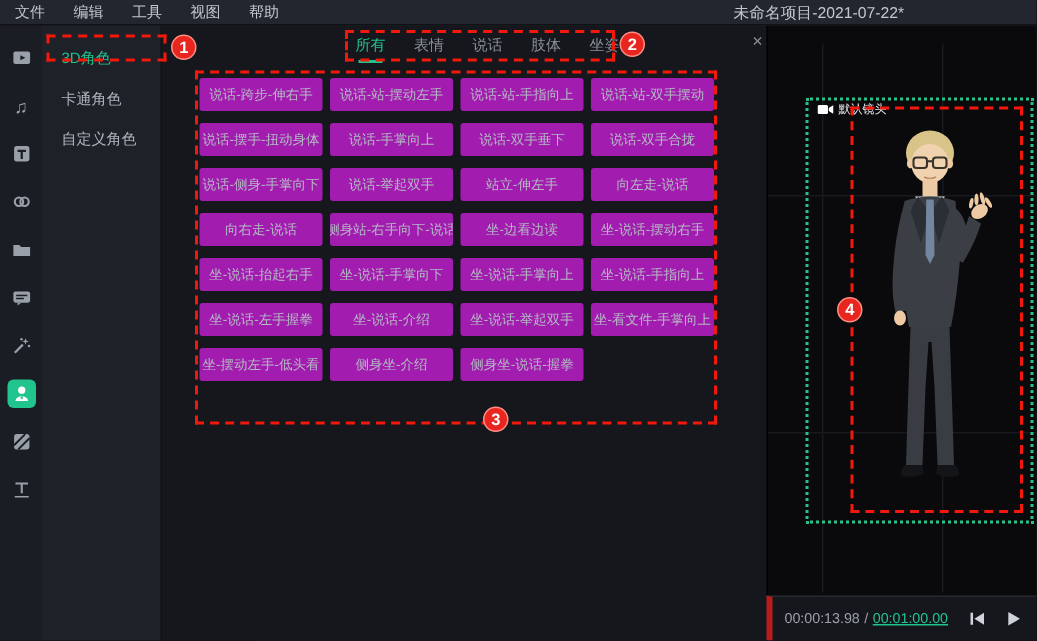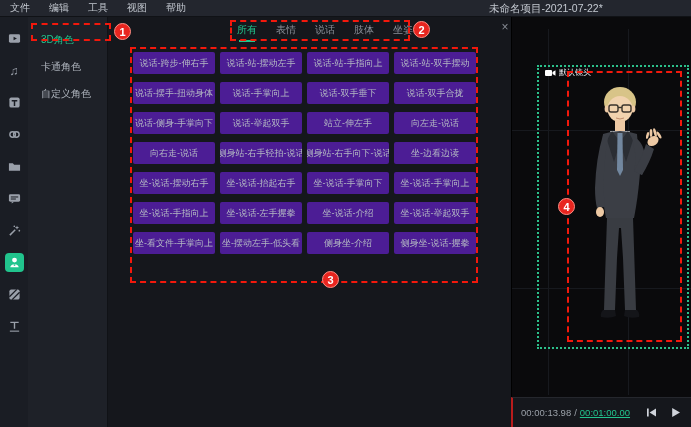--- a/index.html
+++ b/index.html
@@ -28,39 +28,39 @@
   .cat-item.active{color:#21c48d;}
   
   .main{position:absolute;left:108px;top:17px;width:403px;height:410px;background:#15171c;}
   .tabs{position:absolute;left:129px;top:6px;display:flex;gap:19px;font-size:10px;color:#8a9099;}
   .tab{padding-bottom:5px;cursor:default;position:relative;}
   .tab.active{color:#21c48d;}
   .tab.active::after{content:"";position:absolute;left:2px;right:2px;bottom:0;height:2px;background:#21c48d;}
   .close-x{position:absolute;left:390px;top:3px;width:14px;height:14px;color:#868b94;font-size:12px;
     display:flex;align-items:center;justify-content:center;cursor:default;}
   .grid{position:absolute;left:25px;top:35px;display:grid;grid-template-columns:repeat(4,87px);grid-auto-rows:30px;}
-  .abtn{width:82px;height:22px;background:#4c1d95;border:none;border-radius:2px;color:#b4bac3;
+  .abtn{width:82px;height:22px;background:#a21caf;border:none;border-radius:2px;color:#b4bac3;
     font-size:9px;font-family:inherit;display:flex;align-items:center;justify-content:center;
     white-space:nowrap;overflow:hidden;padding:0 2px;box-sizing:border-box;justify-self:start;}
   
   .preview{position:absolute;left:511px;top:17px;width:180px;height:380px;background:#0a0a0c;
     border-left:1px solid #000;box-sizing:border-box;}
   .gridline{position:absolute;background:#17191e;z-index:1;}
   .gl-v1{left:36px;top:12px;width:1px;height:366px;}
   .gl-v2{left:116px;top:12px;width:1px;height:366px;}
   .gl-h1{left:0;top:113px;width:180px;height:1px;}
   .gl-h2{left:0;top:271px;width:180px;height:1px;}
   .sel-box{position:absolute;left:537px;top:65px;width:152px;height:284px;
     border:2px dotted #2bbf8a;box-sizing:border-box;z-index:8;}
   .camera-label{position:absolute;left:545px;top:67px;display:flex;align-items:center;gap:3px;
     color:#e9ebef;font-size:8px;z-index:9;}
   .character{position:absolute;left:570px;top:78px;width:100px;height:260px;z-index:4;}
   
   .transport{position:absolute;left:511px;top:397px;width:180px;height:30px;background:#15171c;
-    border-top:1px solid #25272d;border-left:2px solid #b91c1c;box-sizing:border-box;
+    border-top:1px solid #25272d;border-left:4px solid #b91c1c;box-sizing:border-box;
     display:flex;align-items:center;gap:3px;padding:0 10px 0 8px;font-size:9.5px;color:#9aa0a8;}
   .time-total{color:#21c48d;text-decoration:underline;cursor:pointer;}
   .tc-buttons{margin-left:auto;display:flex;gap:13px;align-items:center;}
   .tc-btn{display:flex;align-items:center;justify-content:center;cursor:default;}
   
   .ann-box{position:absolute;border:2px dashed #f2180c;box-sizing:border-box;z-index:20;pointer-events:none;}
   .ann-circle{position:absolute;width:17px;height:17px;border-radius:50%;background:#e8251f;
     border:1px solid #ff8f85;color:#fff;font-size:11px;font-weight:bold;display:flex;
     align-items:center;justify-content:center;z-index:21;box-sizing:border-box;pointer-events:none;}
 </style>
@@ -164,21 +164,20 @@
       <button class="abtn">说话-站-双手摆动</button>
       <button class="abtn">说话-摆手-扭动身体</button>
       <button class="abtn">说话-手掌向上</button>
       <button class="abtn">说话-双手垂下</button>
       <button class="abtn">说话-双手合拢</button>
       <button class="abtn">说话-侧身-手掌向下</button>
       <button class="abtn">说话-举起双手</button>
       <button class="abtn">站立-伸左手</button>
       <button class="abtn">向左走-说话</button>
       <button class="abtn">向右走-说话</button>
-      <button class="abtn">侧身站-右手轻拍-说话</button>
       <button class="abtn">侧身站-右手向下-说话</button>
       <button class="abtn">坐-边看边读</button>
       <button class="abtn">坐-说话-摆动右手</button>
       <button class="abtn">坐-说话-抬起右手</button>
       <button class="abtn">坐-说话-手掌向下</button>
       <button class="abtn">坐-说话-手掌向上</button>
       <button class="abtn">坐-说话-手指向上</button>
       <button class="abtn">坐-说话-左手握拳</button>
       <button class="abtn">坐-说话-介绍</button>
       <button class="abtn">坐-说话-举起双手</button>

